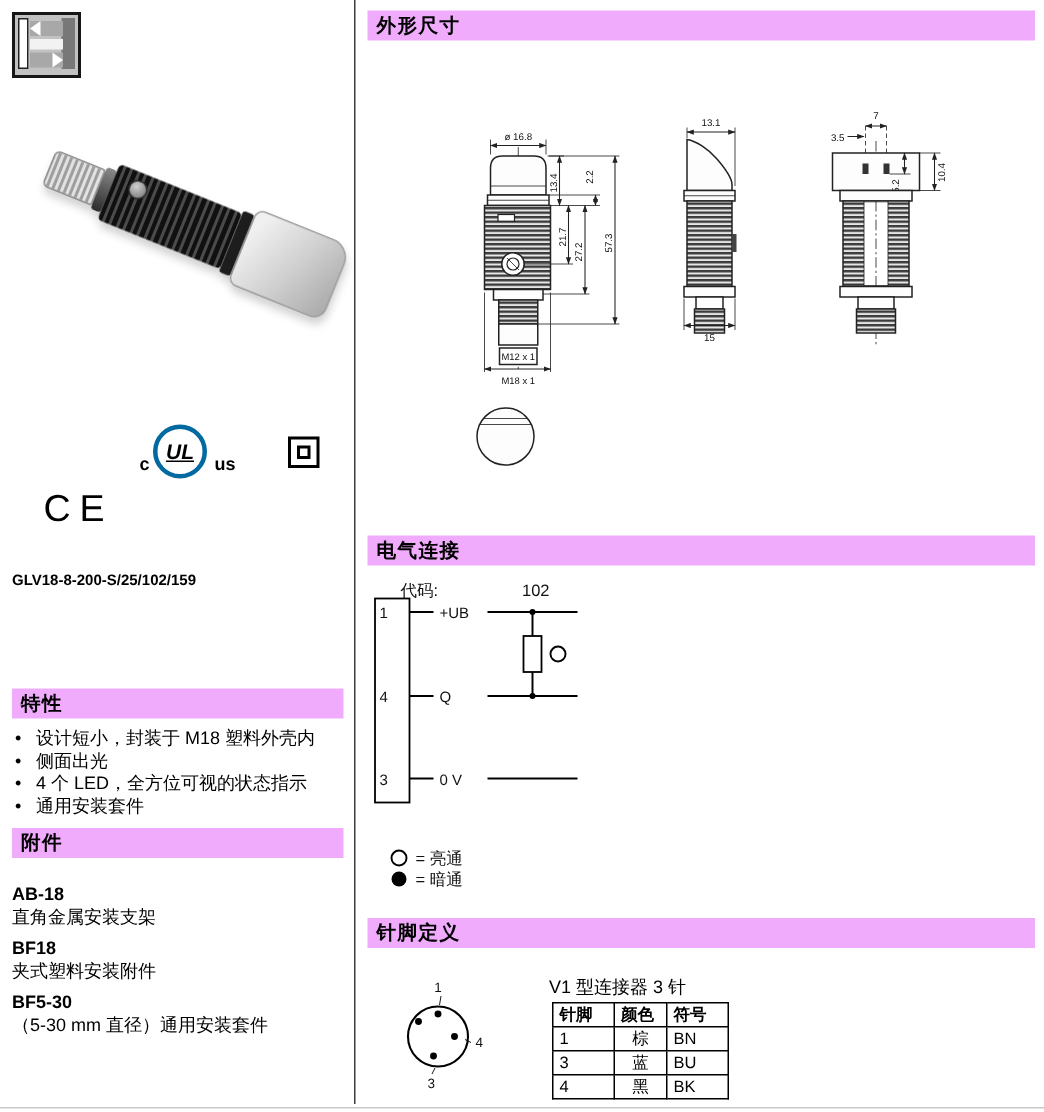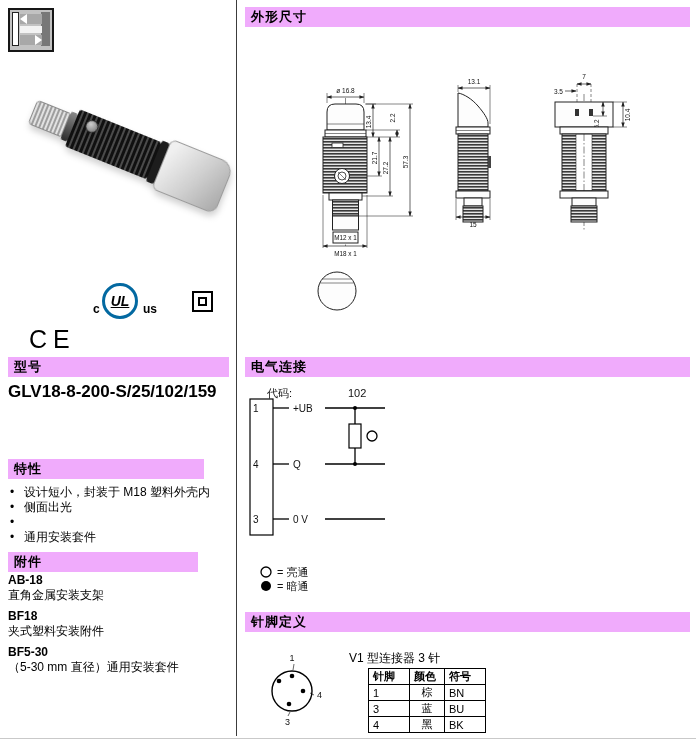--- a/index.html
+++ b/index.html
@@ -44,46 +44,46 @@
   .ul{position:absolute;left:93px;top:283px;width:64px;height:38px;}
   .ul-c{position:absolute;left:0;bottom:5px;font-size:12px;font-weight:bold;}
   .ul-circle{position:absolute;left:9px;top:0;width:30px;height:30px;border:3px solid #0369a1;border-radius:50%;
              display:flex;align-items:center;justify-content:center;background:#fff;text-decoration:underline;}
   .ul-txt{font-size:14px;font-weight:bold;font-style:italic;letter-spacing:0;}
   .ul-us{position:absolute;right:0;bottom:5px;font-size:12px;font-weight:bold;margin-left:41px;}
   .sq-outer{position:absolute;left:192px;top:291px;width:21px;height:21px;border:2.5px solid #000;
             box-sizing:border-box;display:flex;align-items:center;justify-content:center;}
   .sq-inner{width:9px;height:9px;border:2px solid #000;box-sizing:border-box;}
 
-  .model-number{position:absolute;left:8px;top:382px;font-size:17px;font-weight:bold;}
+  .model-number{position:absolute;left:8px;top:382px;font-size:10px;font-weight:bold;}
   .model-desc{position:absolute;left:8px;top:404px;font-size:12px;line-height:15px;}
   .features{position:absolute;left:8px;top:485px;font-size:12px;}
   .b-row{display:flex;line-height:15px;}
   .blt{width:16px;padding-left:2px;box-sizing:border-box;}
   .accessories{position:absolute;left:8px;top:573px;font-size:12px;}
   .acc-name{font-weight:bold;line-height:15px;margin-top:6px;}
-  .acc-name:first-child{margin-top:0;}
+  .acc-name:first-child{margin-top:16px;}
   .acc-desc{line-height:15px;}
 
   
   .dims-svg{position:absolute;left:245px;top:36px;}
   .circ-svg{position:absolute;left:245px;top:384px;}
   .conn-svg{position:absolute;left:256px;top:645px;}
   svg text{font-family:"Liberation Sans",sans-serif;fill:#111;}
   .dimtxt{font-size:6.5px;}
   .lbltxt{font-size:6.3px;}
   .ctxt{font-size:11px;}
   .pintxt{font-size:10px;}
   .out{fill:#fdfdfd;stroke:#222;stroke-width:1;}
   .dim{stroke:#222;stroke-width:0.7;fill:none;}
   .ext{stroke:#222;stroke-width:0.55;fill:none;}
   .cl{stroke:#222;stroke-width:0.55;fill:none;stroke-dasharray:7 2 1.5 2;}
   .wire{stroke:#000;stroke-width:1.3;fill:none;}
 
-  .v1-title{position:absolute;left:349px;top:650px;font-size:12px;}
+  .v1-title{position:absolute;left:366px;top:650px;font-size:12px;}
   .pin-table{position:absolute;left:368px;top:668px;border-collapse:collapse;font-size:11px;}
   .pin-table th,.pin-table td{border:1px solid #000;height:13px;padding:0 4px;}
   .pin-table th{font-weight:bold;text-align:left;}
   .pin-table td.c{text-align:center;}
 </style>
 </head>
 <body>
 
 <div class="page">
   <div class="divider"></div>
@@ -118,43 +118,43 @@
     <span class="ul-c">c</span>
     <span class="ul-circle">
       <span class="ul-txt">UL</span>
     </span>
     <span class="ul-us">us</span>
   </div>
   <div class="sq-outer">
       <div class="sq-inner"></div>
     </div>
 
-  <div class="sec-hdr" style="left:8px;top:357px;width:221px">型号</div>
   <div class="model-number">GLV18-8-200-S/25/102/159</div>
 
-  <div class="sec-hdr" style="left:8px;top:459px;width:196px">特性</div>
+  <div class="sec-hdr" style="left:8px;top:459px;width:221px">特性</div>
   <div class="features">
     <div class="b-row">
         <span class="blt">•</span>
         <span>设计短小，封装于 M18 塑料外壳内</span>
       </div>
     <div class="b-row">
         <span class="blt">•</span>
         <span>侧面出光</span>
       </div>
     <div class="b-row">
         <span class="blt">•</span>
+        <span>4 个 LED，全方位可视的状态指示</span>
       </div>
     <div class="b-row">
         <span class="blt">•</span>
         <span>通用安装套件</span>
       </div>
   </div>
 
-  <div class="sec-hdr" style="left:8px;top:552px;width:190px">附件</div>
+  <div class="sec-hdr" style="left:8px;top:552px;width:221px">附件</div>
   <div class="accessories">
     <div class="acc-name">AB-18</div>
     <div class="acc-desc">直角金属安装支架</div>
     <div class="acc-name">BF18</div>
     <div class="acc-desc">夹式塑料安装附件</div>
     <div class="acc-name">BF5-30</div>
     <div class="acc-desc">（5-30 mm 直径）通用安装套件</div>
   </div>
 
   <div class="sec-hdr" style="left:245px;top:7px;width:445px">外形尺寸</div>

